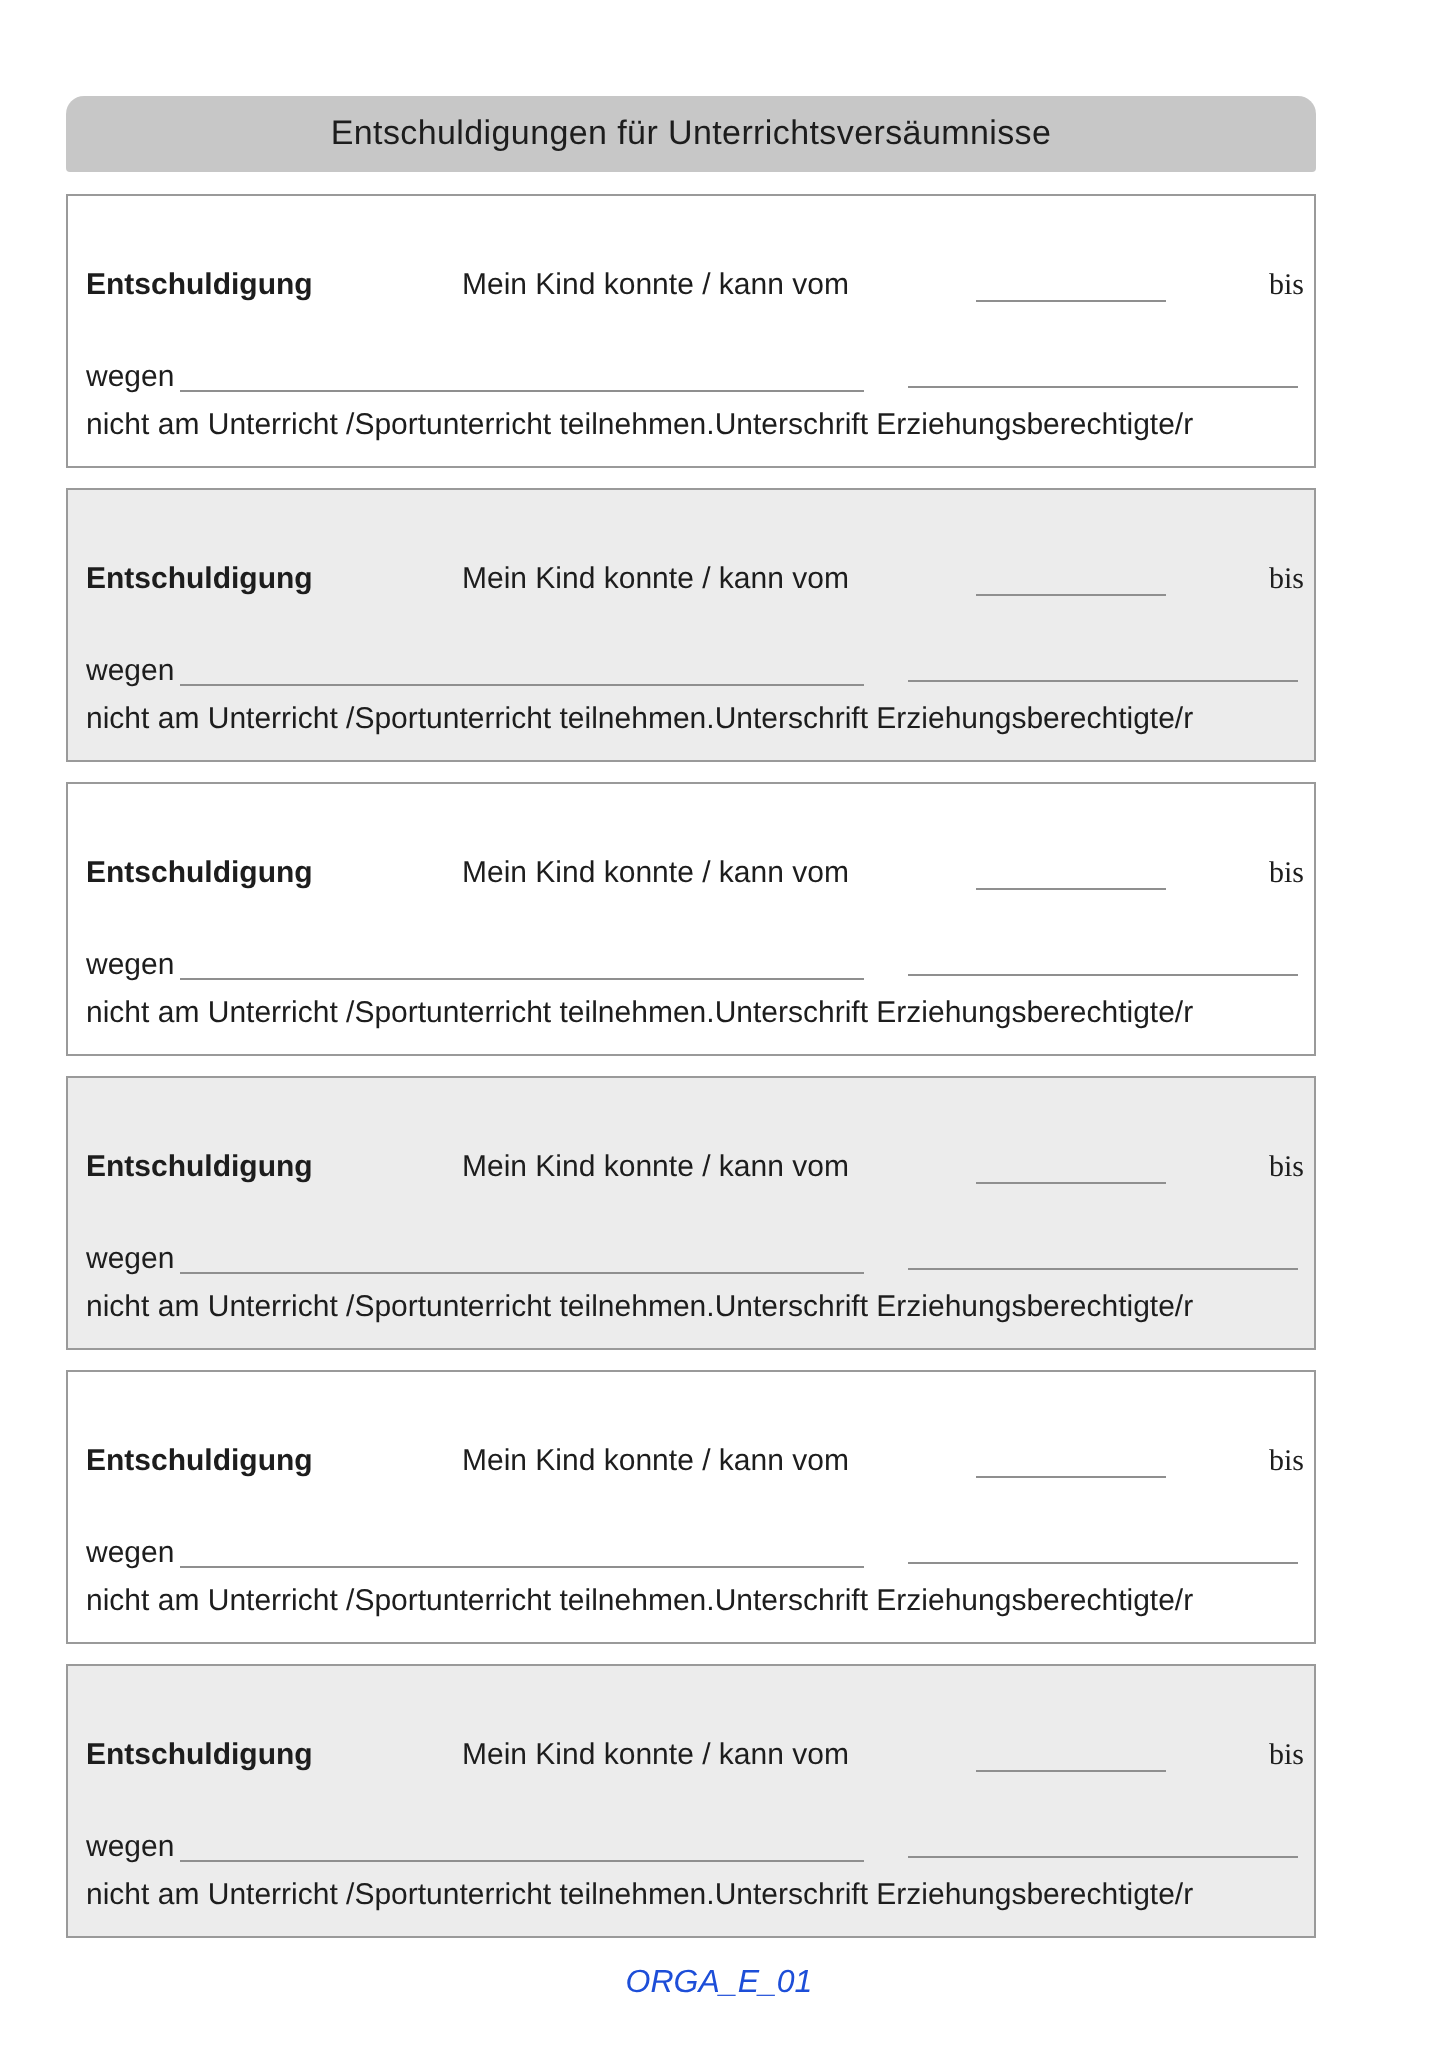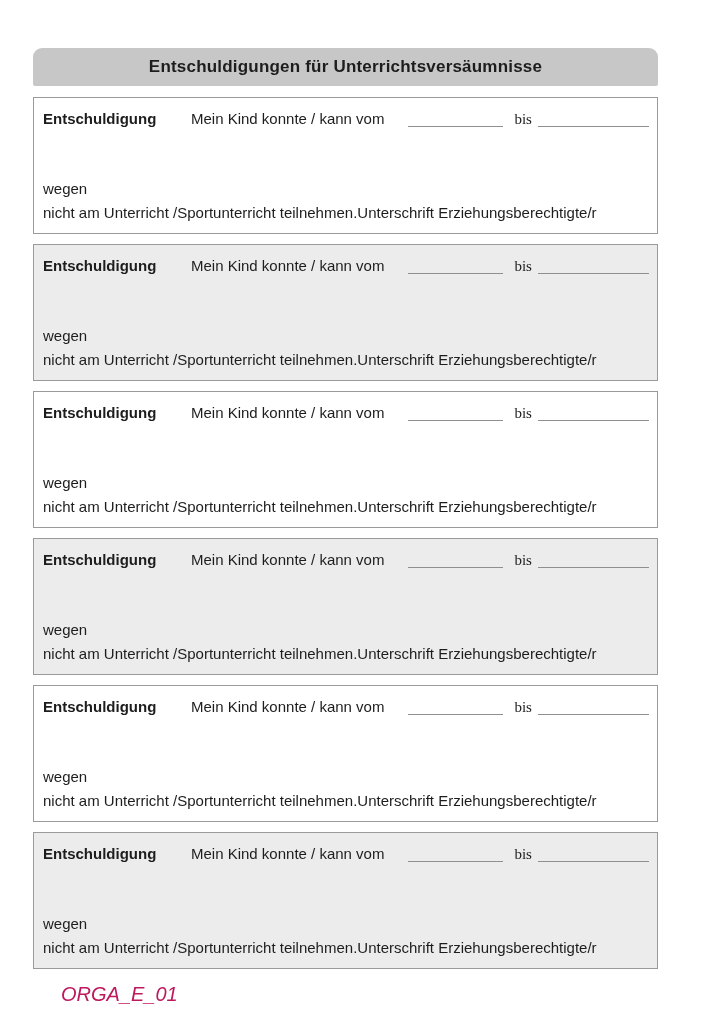--- a/index.html
+++ b/index.html
@@ -22,21 +22,21 @@
     left: 33px;
     width: 625px;
   }
   .title-bar {
     width: 625px;
     height: 38px;
     background: #c7c7c7;
     border-radius: 9px 9px 2px 2px;
     text-align: center;
     line-height: 38px;
-    font-weight: bold;
+    font-weight: normal;
     font-size: 17px;
     letter-spacing: 0.2px;
     margin-bottom: 11px;
     box-sizing: border-box;
   }
   .blocks {
     width: 625px;
   }
   .block {
     position: relative;
@@ -51,22 +51,22 @@
     background: #ececec;
   }
   .row {
     position: absolute;
     left: 9px;
     right: 8px;
     display: flex;
     align-items: baseline;
     white-space: nowrap;
   }
-  .row-top { top: 12px; }
-  .row-wegen { top: 82px; flex-direction: column; }
+  .row-top { top: 36px; gap: 40px; }
+  .row-wegen { top: 82px; }
   .row-bottom {
     top: 106px;
     justify-content: flex-start;
   }
   .label-bold {
     font-weight: bold;
     width: 148px;
     flex-shrink: 0;
   }
   .fill-line {
@@ -90,22 +90,23 @@
     margin-left: 3px;
   }
   .line-wegen-b {
     flex: 1;
     margin-left: 22px;
     margin-bottom: 3px;
   }
   .footer-code {
     margin: 14px 0 0 28px;
     font-style: italic;
-    font-size: 20px;
-    color: #be185d;
+    font-size: 16px;
+    color: #1d4ed8;
+    text-align: center;
   }
 </style>
 </head>
 <body>
 
 <div class="page">
   <div class="content">
     <div class="title-bar">
       <span>Entschuldigungen für Unterrichtsversäumnisse</span>
     </div>

